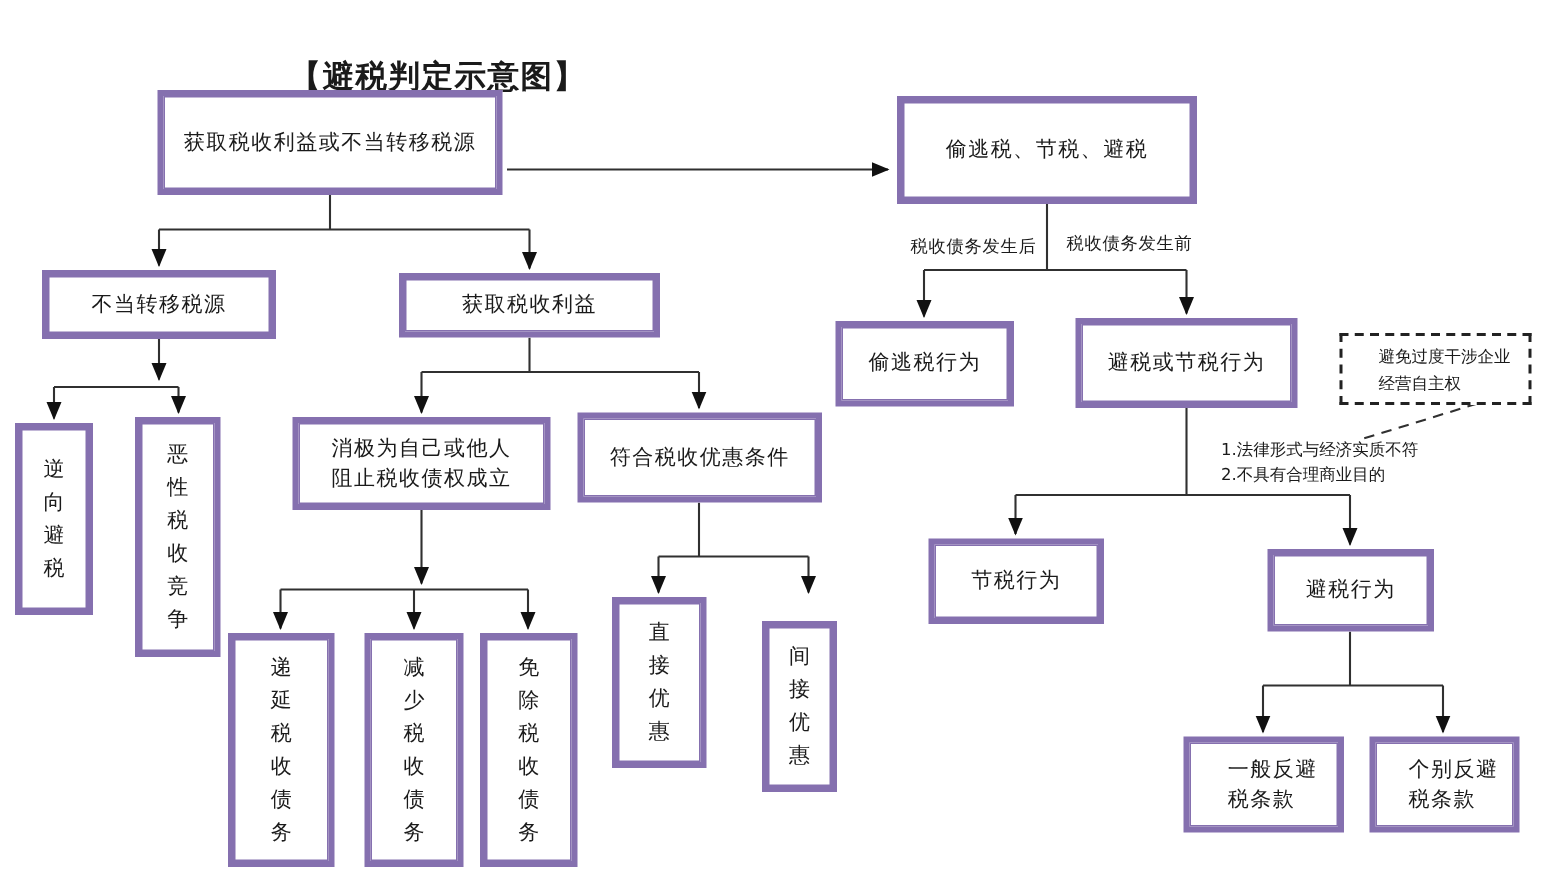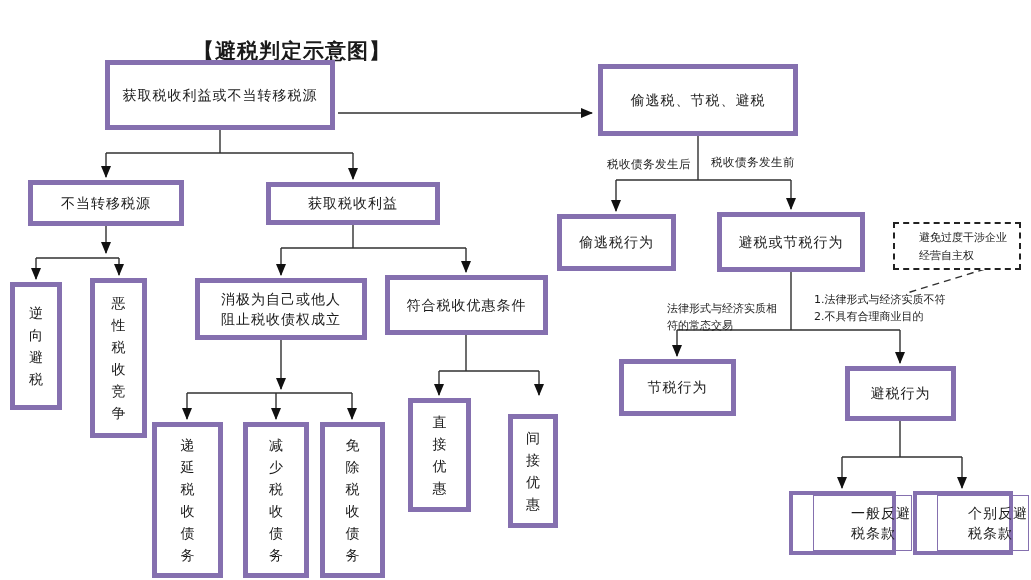--- a/index.html
+++ b/index.html
@@ -7,21 +7,21 @@
   body{font-family:"DejaVu Sans","Liberation Sans",sans-serif;color:#1a1a1a;}
   #stage{position:relative;width:1031px;height:580px;background:#fff;overflow:hidden;}
   #wires{position:absolute;left:0;top:0;pointer-events:none;}
   .title{position:absolute;left:193px;top:5px;font-size:21px;font-weight:bold;letter-spacing:1px;margin-top:32px;}
   .node{position:absolute;box-sizing:border-box;border:4px solid var(--purple);background:#fff;padding:0;}
   .node .in{box-sizing:border-box;border:1px solid var(--purple);width:100%;height:100%;
             display:flex;align-items:center;justify-content:center;text-align:center;
             font-size:14px;line-height:1.45;letter-spacing:1px;}
   .node .in .ln{display:block;}
   .vtext{display:block;width:15px;word-break:break-all;line-height:22px;text-align:center;letter-spacing:0;}
-  .leftal .in{justify-content:flex-end;text-align:left;padding-left:12px;margin-left:20px;}
+  .leftal .in{justify-content:center;text-align:left;padding-left:12px;}
   .note{position:absolute;box-sizing:border-box;border:2px dashed #222;background:#fff;
         font-size:11px;line-height:1.6;padding:5px 8px;}
   .note .ln{display:block;margin-left:16px;}
   .lbl{position:absolute;font-size:11.5px;letter-spacing:0.5px;white-space:nowrap;}
   .ann{position:absolute;font-size:11px;line-height:1.55;}
   .ann .ln{display:block;white-space:nowrap;}
 </style>
 </head>
 <body>
 
@@ -185,23 +185,19 @@
 
   <div class="note" style="left:893px;top:222px;width:128px;height:48px">
     <span class="ln">避免过度干涉企业</span>
     <span class="ln">经营自主权</span>
   </div>
 
   <div class="lbl" style="left:607px;top:157px">税收债务发生后</div>
 
   <div class="lbl" style="left:711px;top:155px">税收债务发生前</div>
 
-  <div class="ann" style="left:667px;top:300px">
-    <span class="ln">法律形式与经济实质相</span>
-    <span class="ln">符的常态交易</span>
-  </div>
 
   <div class="ann" style="left:814px;top:291px">
     <span class="ln">1.法律形式与经济实质不符</span>
     <span class="ln">2.不具有合理商业目的</span>
   </div>
 
 </div>
 
 </body></html>

